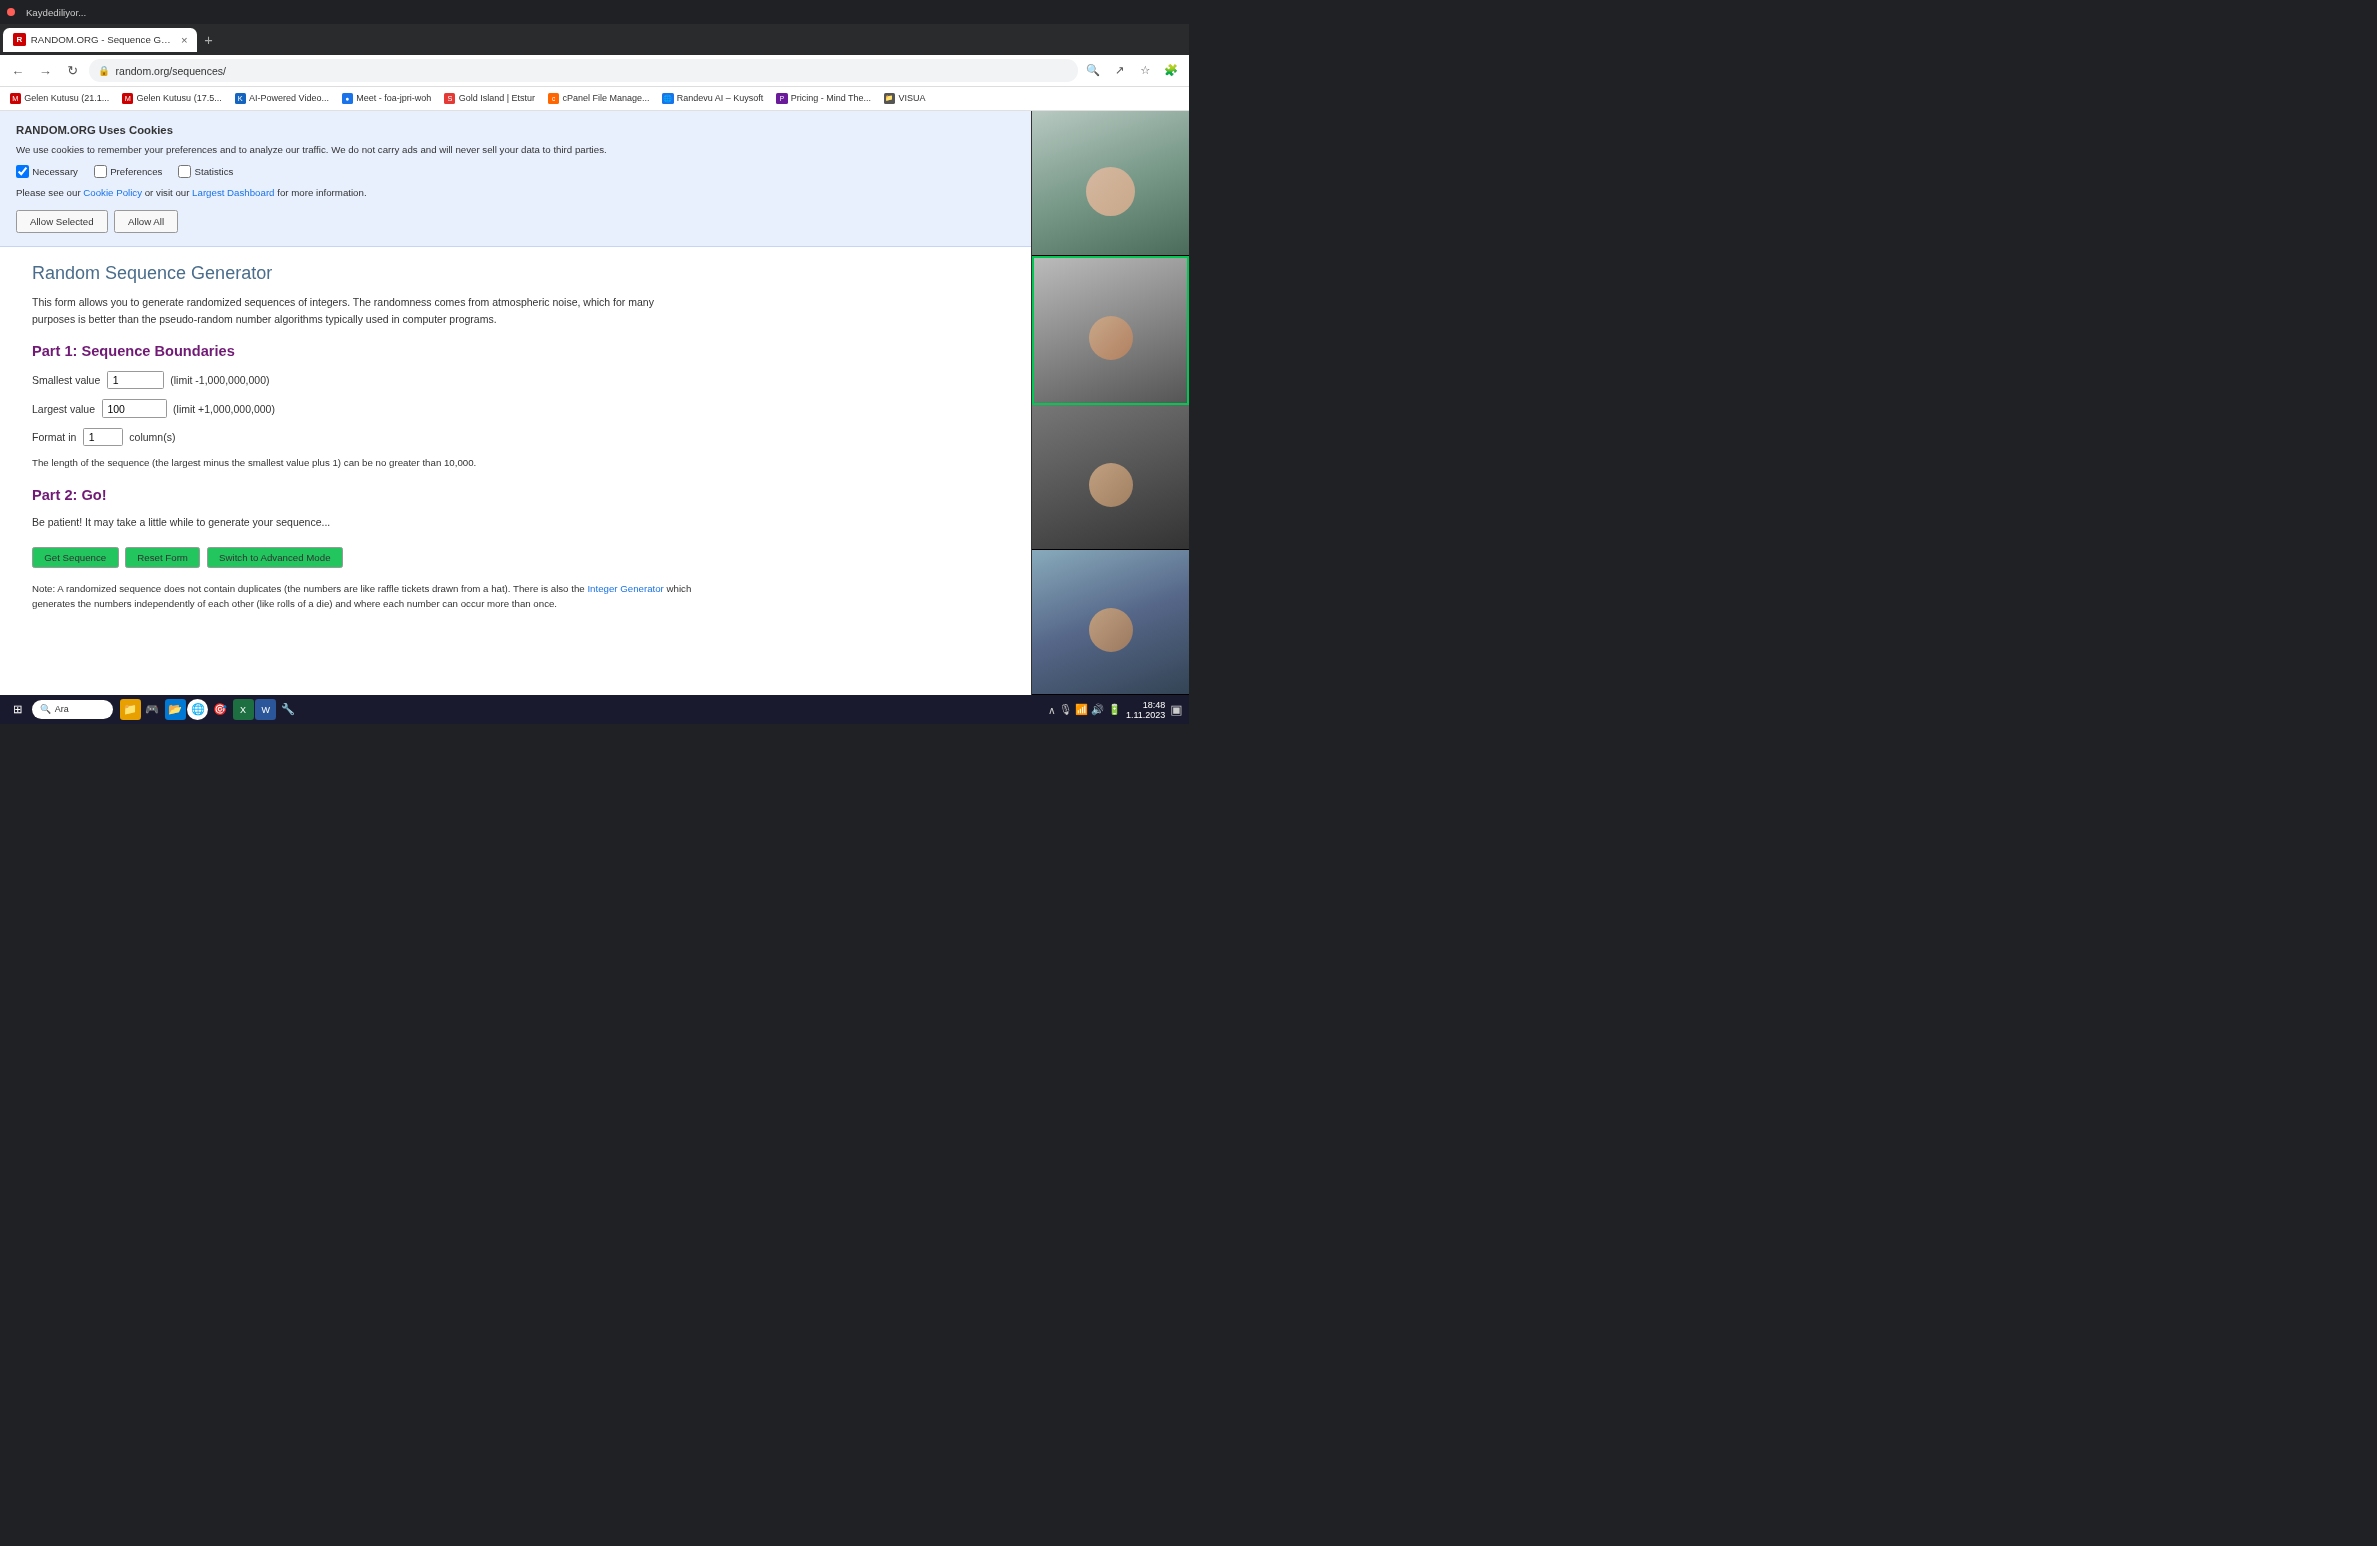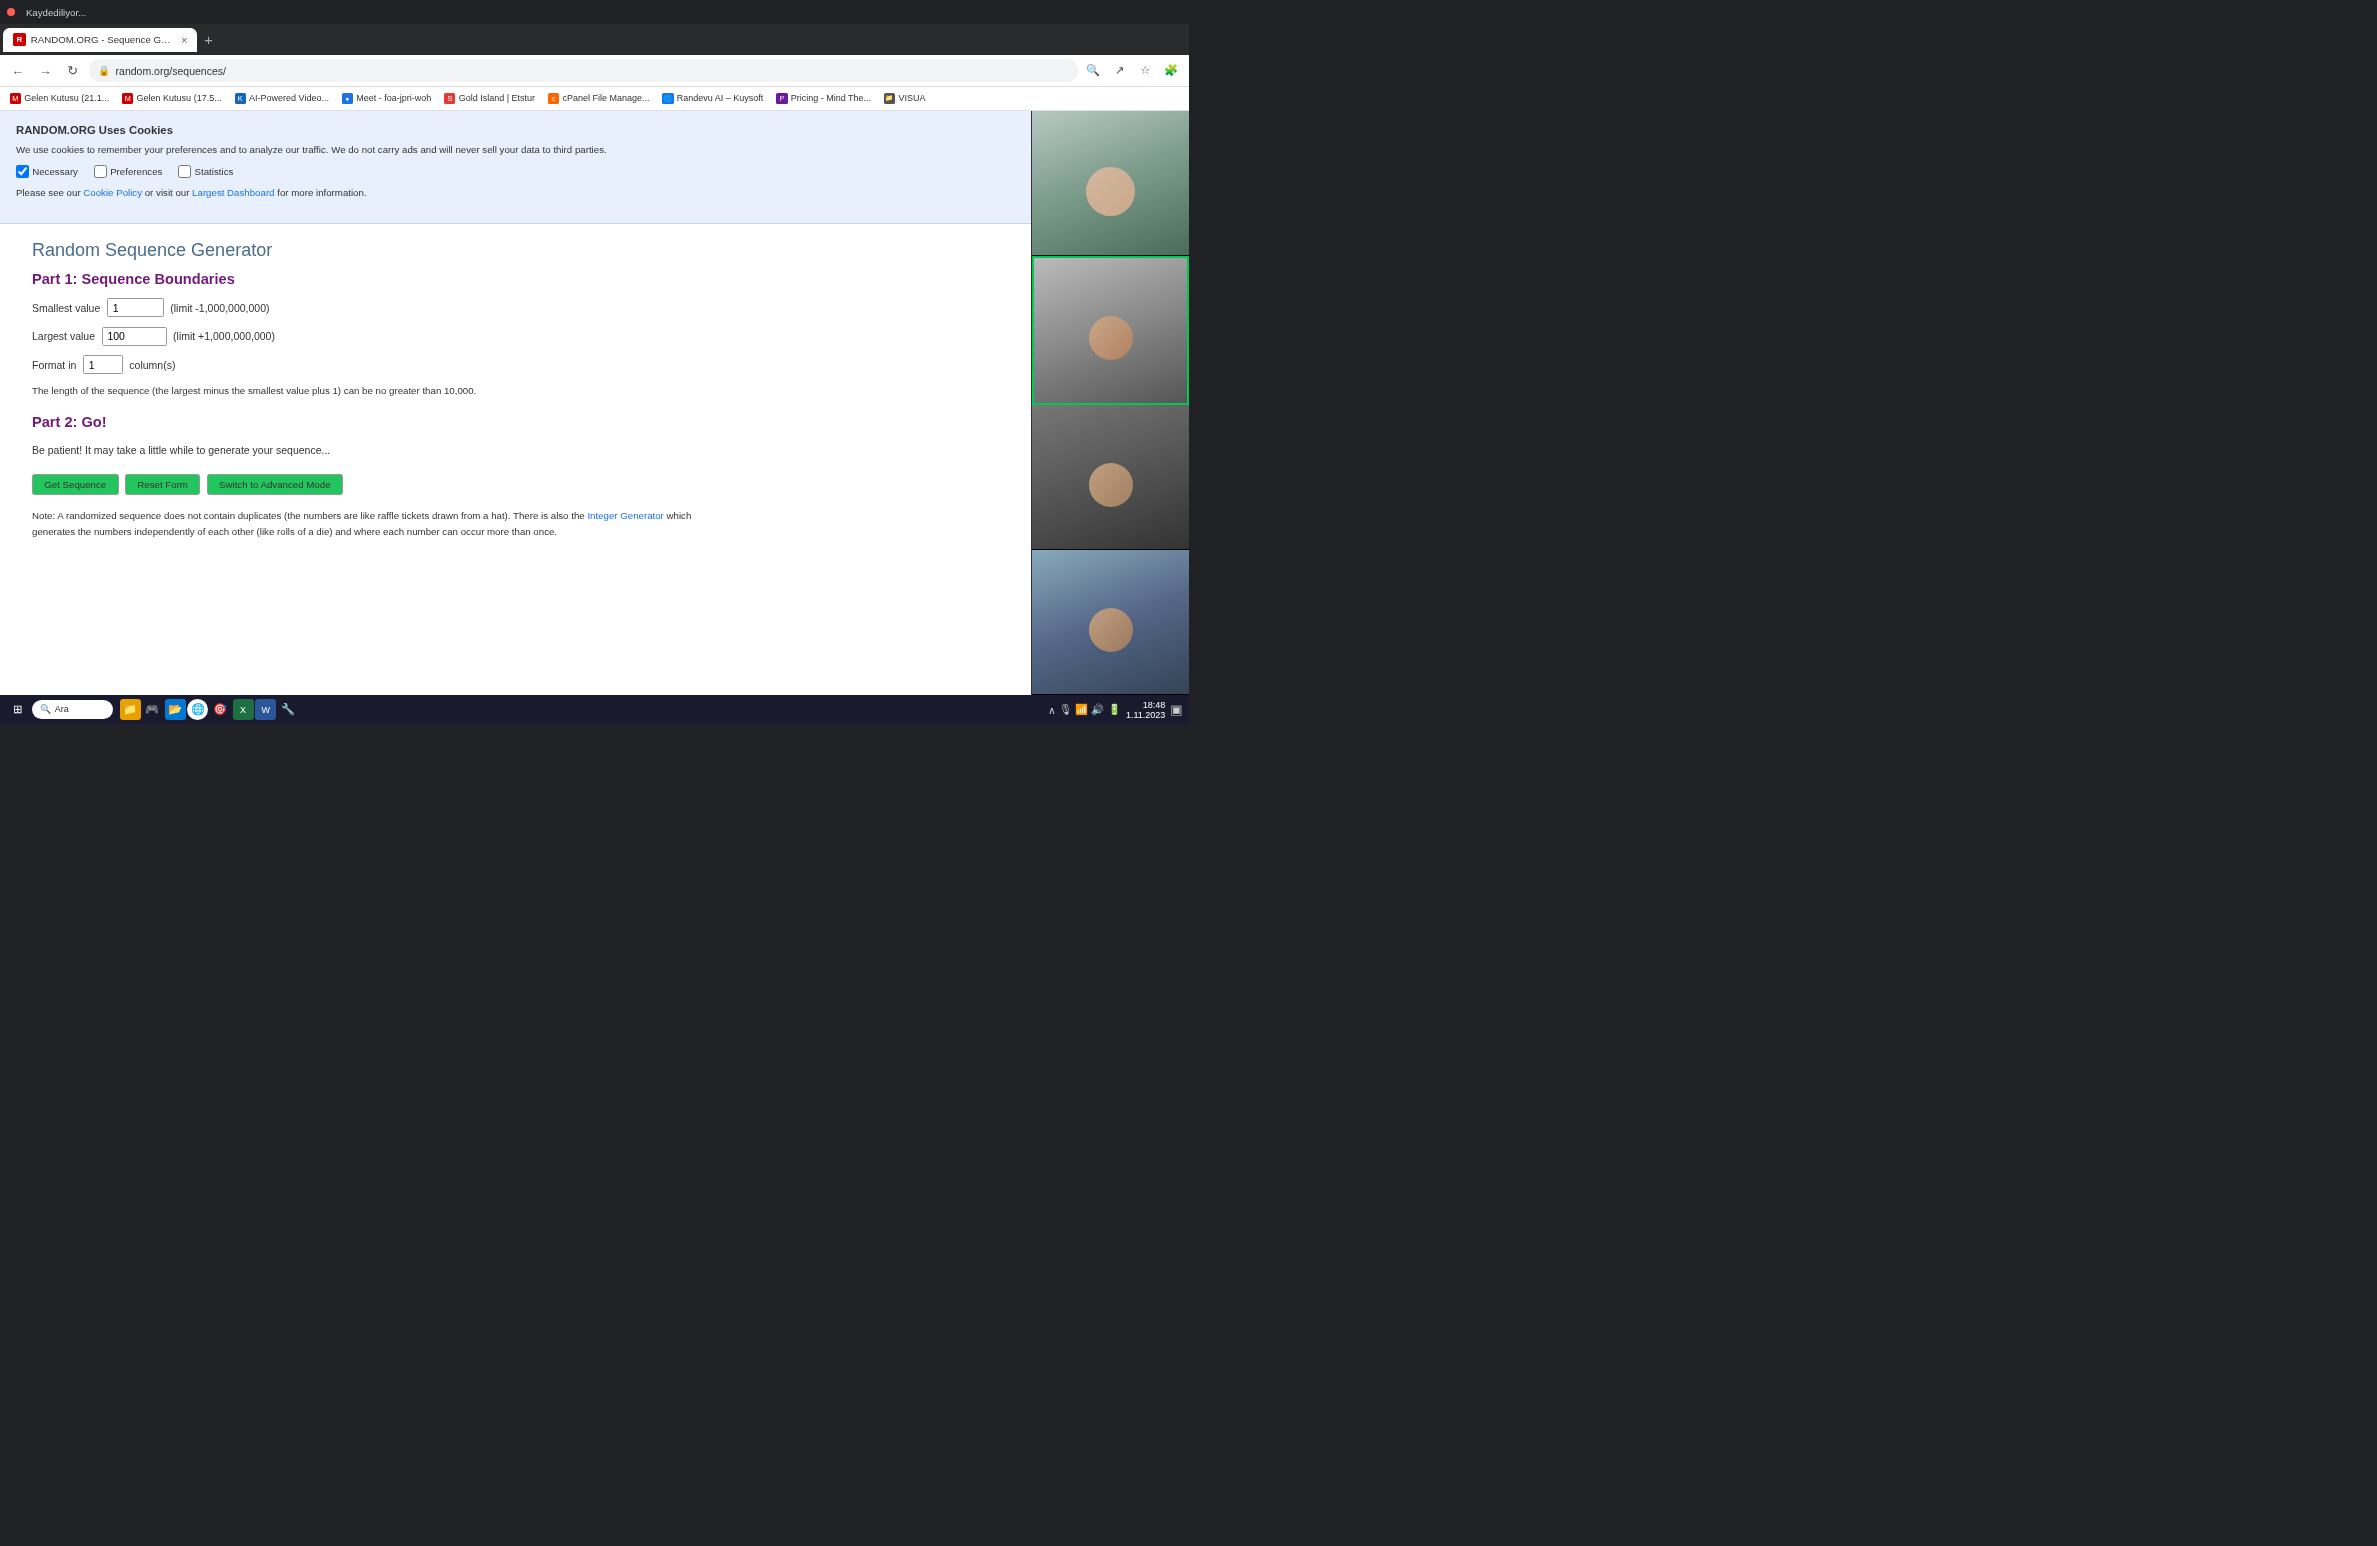--- a/index.html
+++ b/index.html
@@ -323,24 +323,29 @@
           <span>Statistics</span>
         </label>
       </div>
       <div class="cookie-links">
         <span>Please see our </span>
         <a href="#">Cookie Policy</a>
         <span> or visit our </span>
         <a href="#">Largest Dashboard</a>
         <span> for more information.</span>
       </div>
+      <div class="cookie-buttons">
+        <button class="cookie-btn">Allow Selected</button>
+        <button class="cookie-btn">Allow All</button>
+      </div>
     </div>
 
     <div class="page-content">
       <h1 class="page-title">Random Sequence Generator</h1>
+      <p class="page-description">This form allows you to generate randomized sequences of integers. The randomness comes from atmospheric noise, which for many purposes is better than the pseudo-random number algorithms typically used in computer programs.</p>
 
       <h2 class="section-title">Part 1: Sequence Boundaries</h2>
 
       <div class="form-row">
         <label>Smallest value</label>
         <input class="form-input form-input-small" type="text" value="1" style="">
         <span>(limit -1,000,000,000)</span>
       </div>
 
       <div class="form-row">

